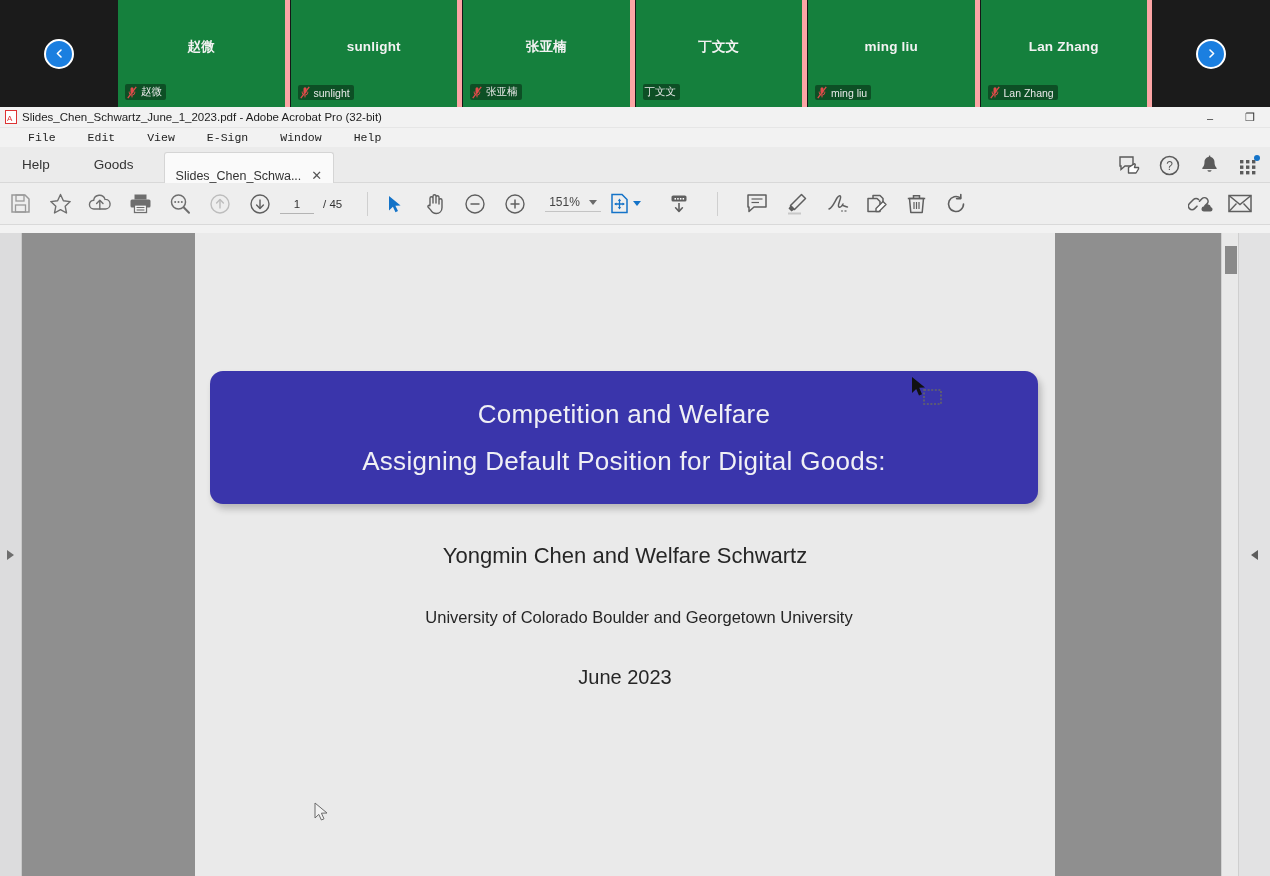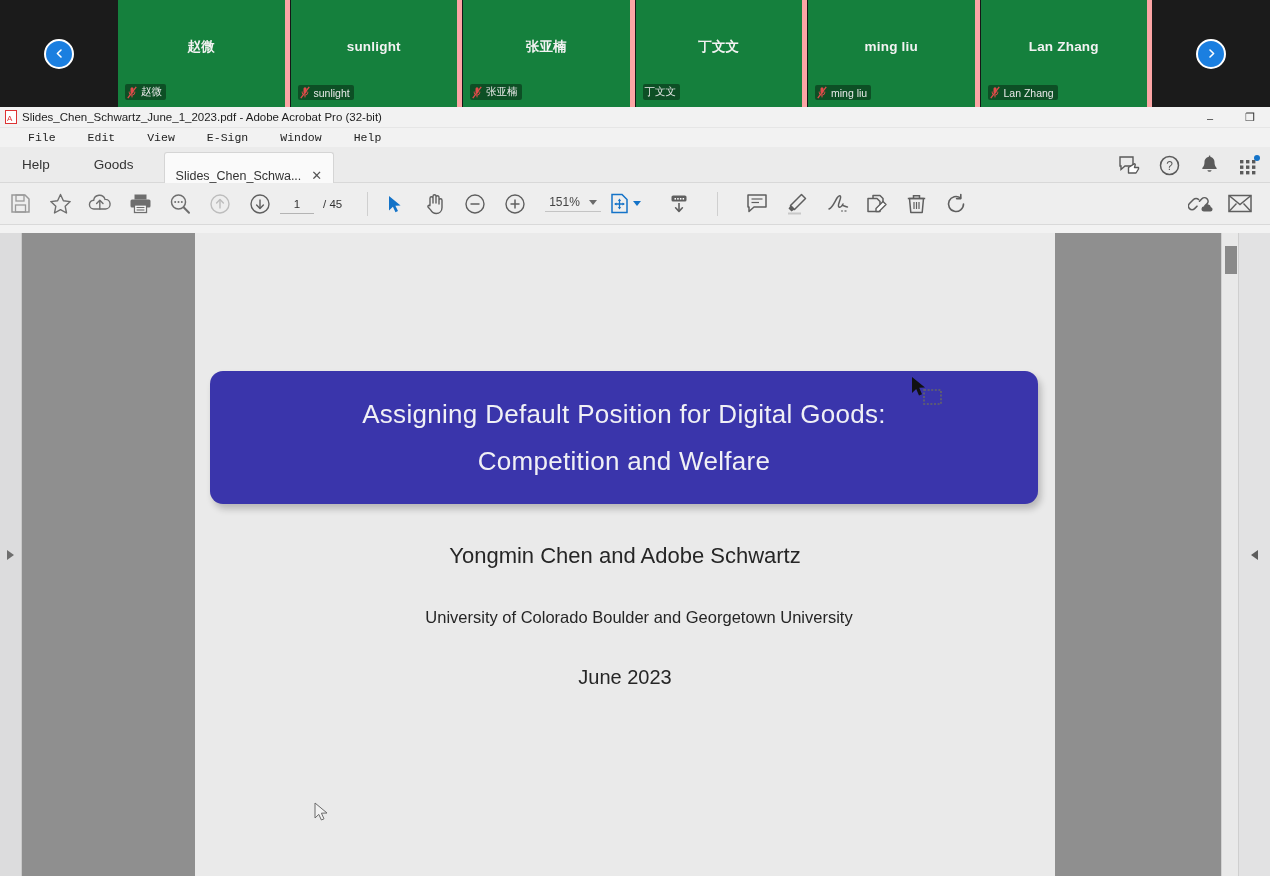--- a/index.html
+++ b/index.html
@@ -526,25 +526,25 @@
     <div class="docarea">
 
       <div class="lpanel">
         <div class="tri-r"></div>
       </div>
 
       <div class="pageviewport">
         <div class="page">
 
           <div class="title-box">
+            <div class="title-line">Competition and Welfare</div>
             <div class="title-line">Assigning Default Position for Digital Goods:</div>
-            <div class="title-line">Competition and Welfare</div>
           </div>
 
-          <div class="authors">Yongmin Chen and Adobe Schwartz</div>
+          <div class="authors">Yongmin Chen and Welfare Schwartz</div>
           <div class="affil">University of Colorado Boulder and Georgetown University</div>
           <div class="date">June 2023</div>
 
         </div>
       </div>
 
       <div class="scrollbar">
         <div class="thumb"></div>
       </div>
 

